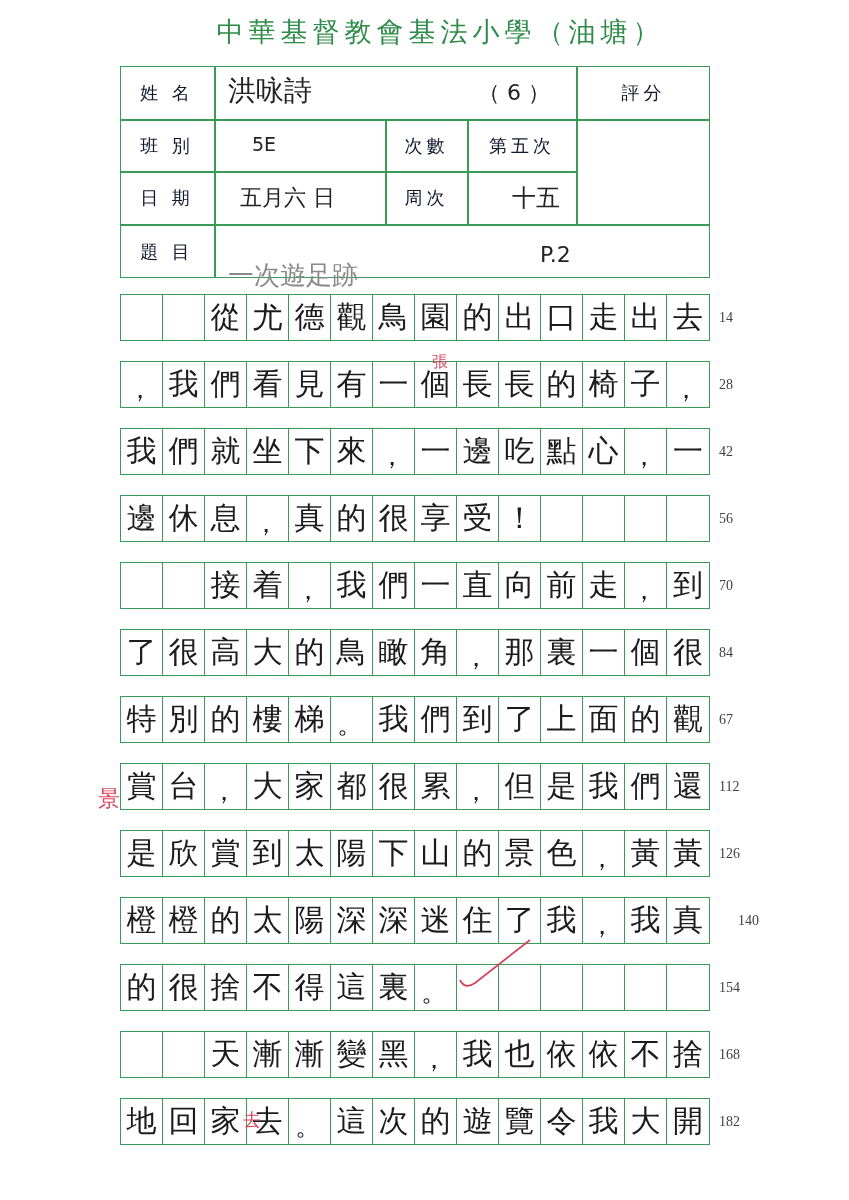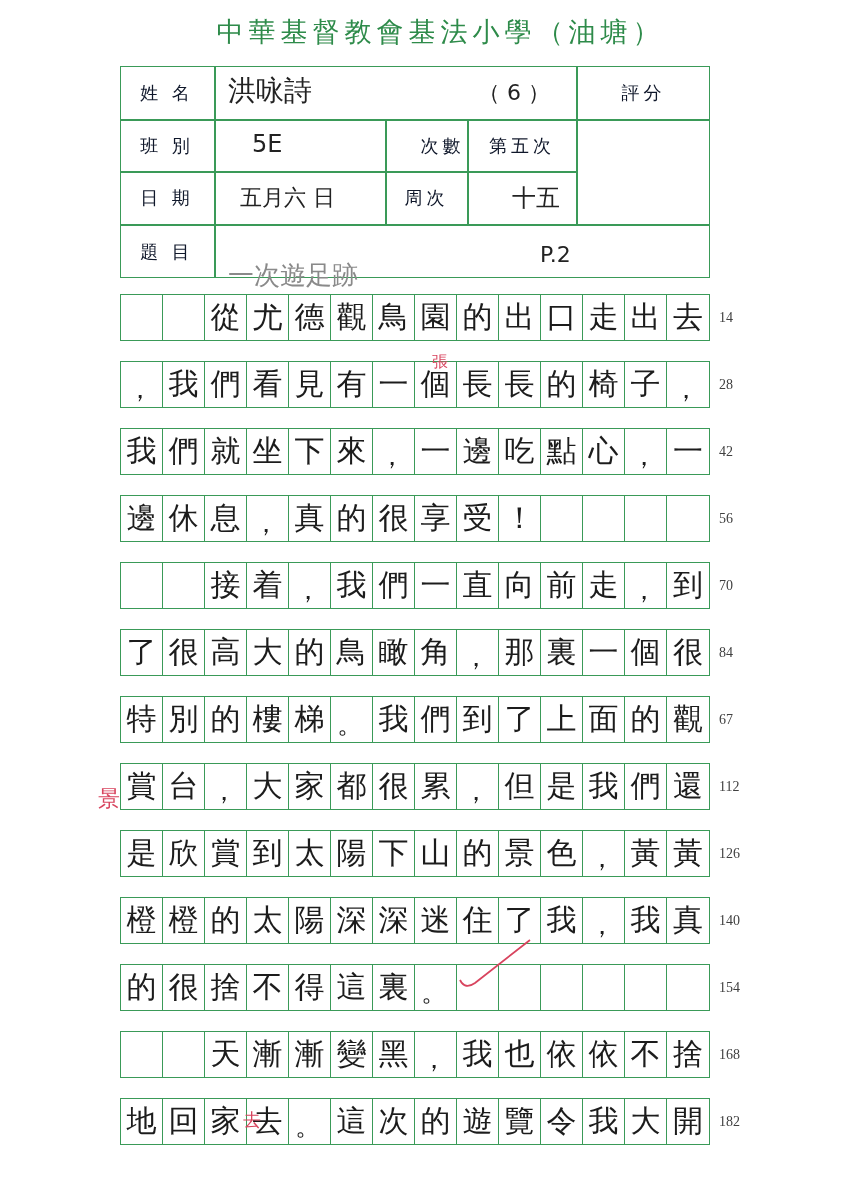--- a/index.html
+++ b/index.html
@@ -58,22 +58,22 @@
   <div class="gl" style="left:385px;top:119px;width:1.5px;height:105px;"></div>
   <div class="gl" style="left:467px;top:119px;width:1.5px;height:105px;"></div>
   <div class="gl" style="left:576px;top:66px;width:1.5px;height:158px;"></div>
 
   <div class="lbl" style="left:120px;top:66px;width:94px;height:53px;">姓 名</div>
   <div class="hand" style="left:228px;top:66px;height:50px;font-size:28px;">洪咏詩</div>
   <div class="hand" style="left:478px;top:66px;height:53px;font-size:22px;">（ 6 ）</div>
   <div class="lbl" style="left:577px;top:66px;width:133px;height:53px;">評分</div>
 
   <div class="lbl" style="left:120px;top:120px;width:94px;height:52px;">班 別</div>
-  <div class="hand" style="left:252px;top:120px;height:48px;font-size:24px;">5E</div>
-  <div class="lbl" style="left:386px;top:120px;width:81px;height:52px;padding-left:16px;">次數</div>
+  <div class="hand" style="left:252px;top:120px;height:48px;font-size:19px;">5E</div>
+  <div class="lbl" style="left:386px;top:120px;width:81px;height:52px;">次數</div>
   <div class="lbl" style="left:468px;top:120px;width:108px;height:52px;">第五次</div>
   <div style="position:absolute;left:577px;top:120px;width:133px;height:104px;"></div>
 
   <div class="lbl" style="left:120px;top:172px;width:94px;height:52px;">日 期</div>
   <div class="hand" style="left:240px;top:172px;height:52px;font-size:22px;">五月六 日</div>
   <div class="lbl" style="left:386px;top:172px;width:81px;height:52px;">周次</div>
   <div class="hand" style="left:488px;top:172px;height:52px;font-size:24px;margin-left:24px;">十五</div>
 
   <div class="lbl" style="left:120px;top:225px;width:94px;height:53px;">題 目</div>
   <div class="hand gray" style="left:228px;top:225px;height:53px;font-size:26px;">一次遊足跡</div>
@@ -243,21 +243,21 @@
       <div class="cell">深</div>
       <div class="cell">深</div>
       <div class="cell">迷</div>
       <div class="cell">住</div>
       <div class="cell">了</div>
       <div class="cell">我</div>
       <div class="cell punct">，</div>
       <div class="cell">我</div>
       <div class="cell">真</div>
     </div>
-    <div class="cnt" style="top: 913px;">140</div>
+    <div class="cnt" style="top: 913px; text-align: right;">140</div>
     <div class="row" style="top: 964px;">
       <div class="cell">的</div>
       <div class="cell">很</div>
       <div class="cell">捨</div>
       <div class="cell">不</div>
       <div class="cell">得</div>
       <div class="cell">這</div>
       <div class="cell">裏</div>
       <div class="cell punct">。</div>
       <div class="cell"></div>

